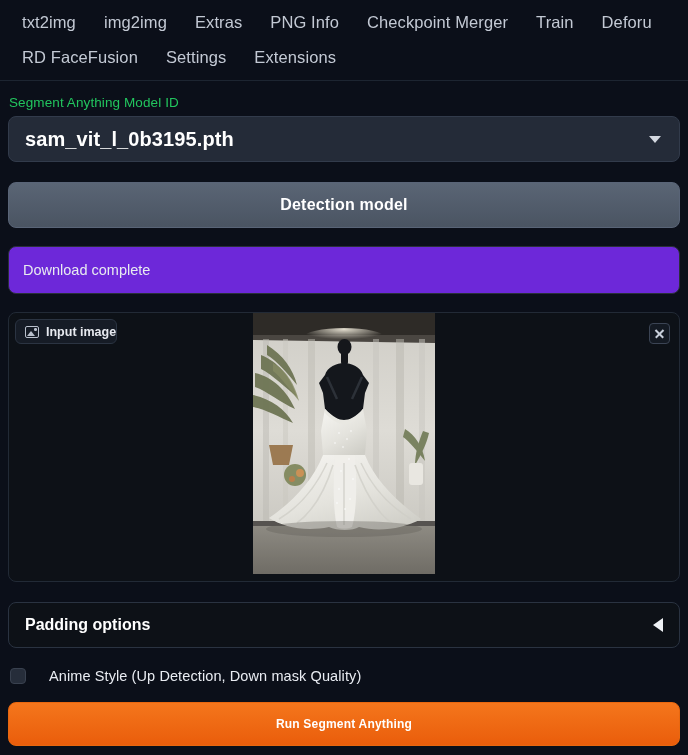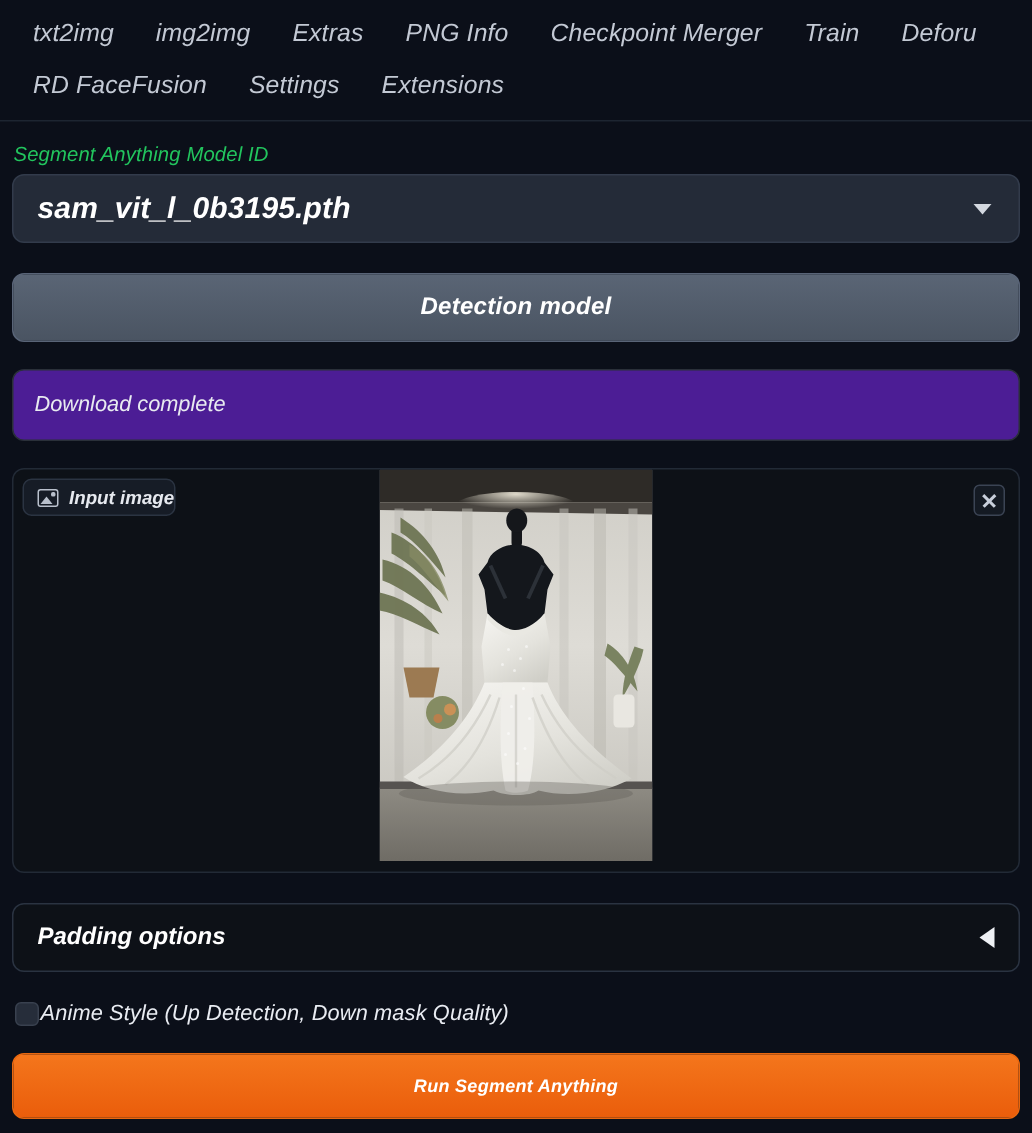--- a/index.html
+++ b/index.html
@@ -3,21 +3,21 @@
 <meta charset="utf-8">
 <style>
   * { box-sizing: border-box; margin: 0; padding: 0; }
   html, body {
     width: 688px; height: 755px;
     background: #0b0f19;
     font-family: "Liberation Sans", sans-serif;
     color: #d7dbe3;
     overflow: hidden;
   }
-  #app { width: 688px; height: 554px; position: relative; font-style: italic; }
+  #app { width: 688px; height: 554px; position: relative; }
 
   
   .tabbar {
     padding: 8px 0 0 0;
     border-bottom: 1px solid #1d2531;
     background: #0b0f19;
   }
   .tabrow { display: flex; align-items: center; white-space: nowrap; }
   .tabrow.row1 { padding-left: 8px; }
   .tabrow.row2 { padding-left: 8px; margin-top: 6px; padding-bottom: 8px; }
@@ -78,21 +78,21 @@
     align-items: center;
     justify-content: center;
     cursor: pointer;
     letter-spacing: .2px;
   }
 
   .status-box {
     margin-top: 18px;
     height: 48px;
     border-radius: 8px;
-    background: #4c1d95;
+    background: #6d28d9;
     border: 1px solid #2a3039;
     display: flex;
     align-items: center;
     padding: 12px 14px;
     font-size: 14.5px;
     color: #e8ebf0;
   }
 
   
   .image-panel {
@@ -195,21 +195,21 @@
     border-top: 7px solid transparent;
     border-bottom: 7px solid transparent;
     border-right: 10px solid #eef1f5;
   }
 
   
   .checkrow {
     margin-top: 20px;
     display: flex;
     align-items: center;
-    gap: 1px;
+    gap: 23px;
     padding-left: 2px;
   }
   .checkbox {
     width: 16px; height: 16px;
     border-radius: 4px;
     background: #262d3a;
     border: 1px solid #39414f;
     cursor: pointer;
     flex: 0 0 auto;
   }

